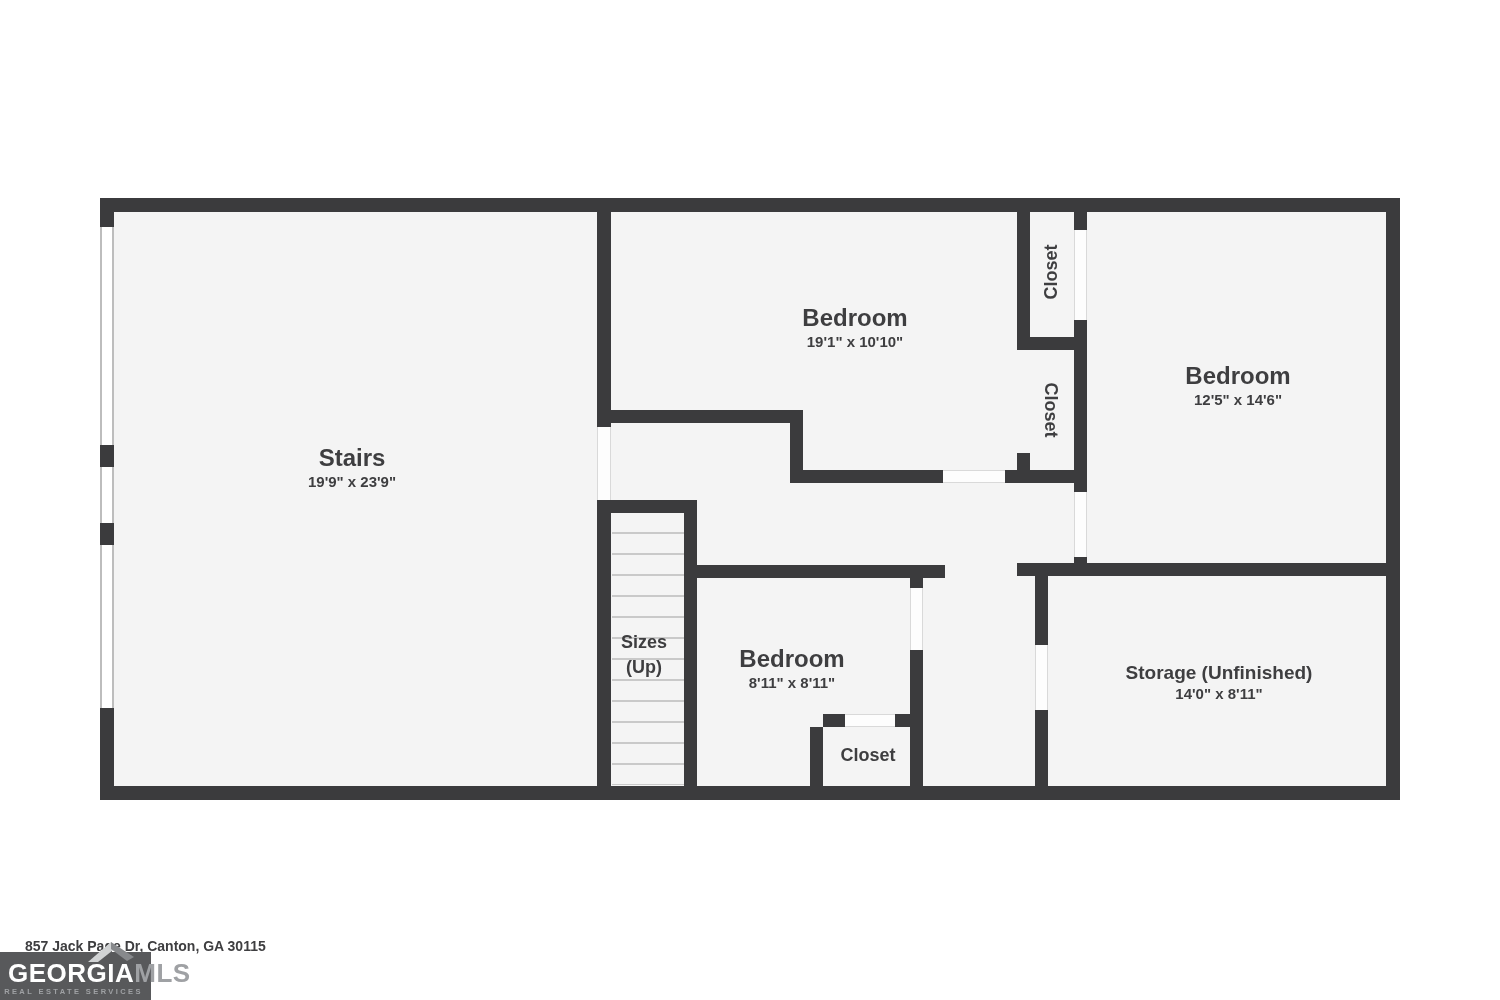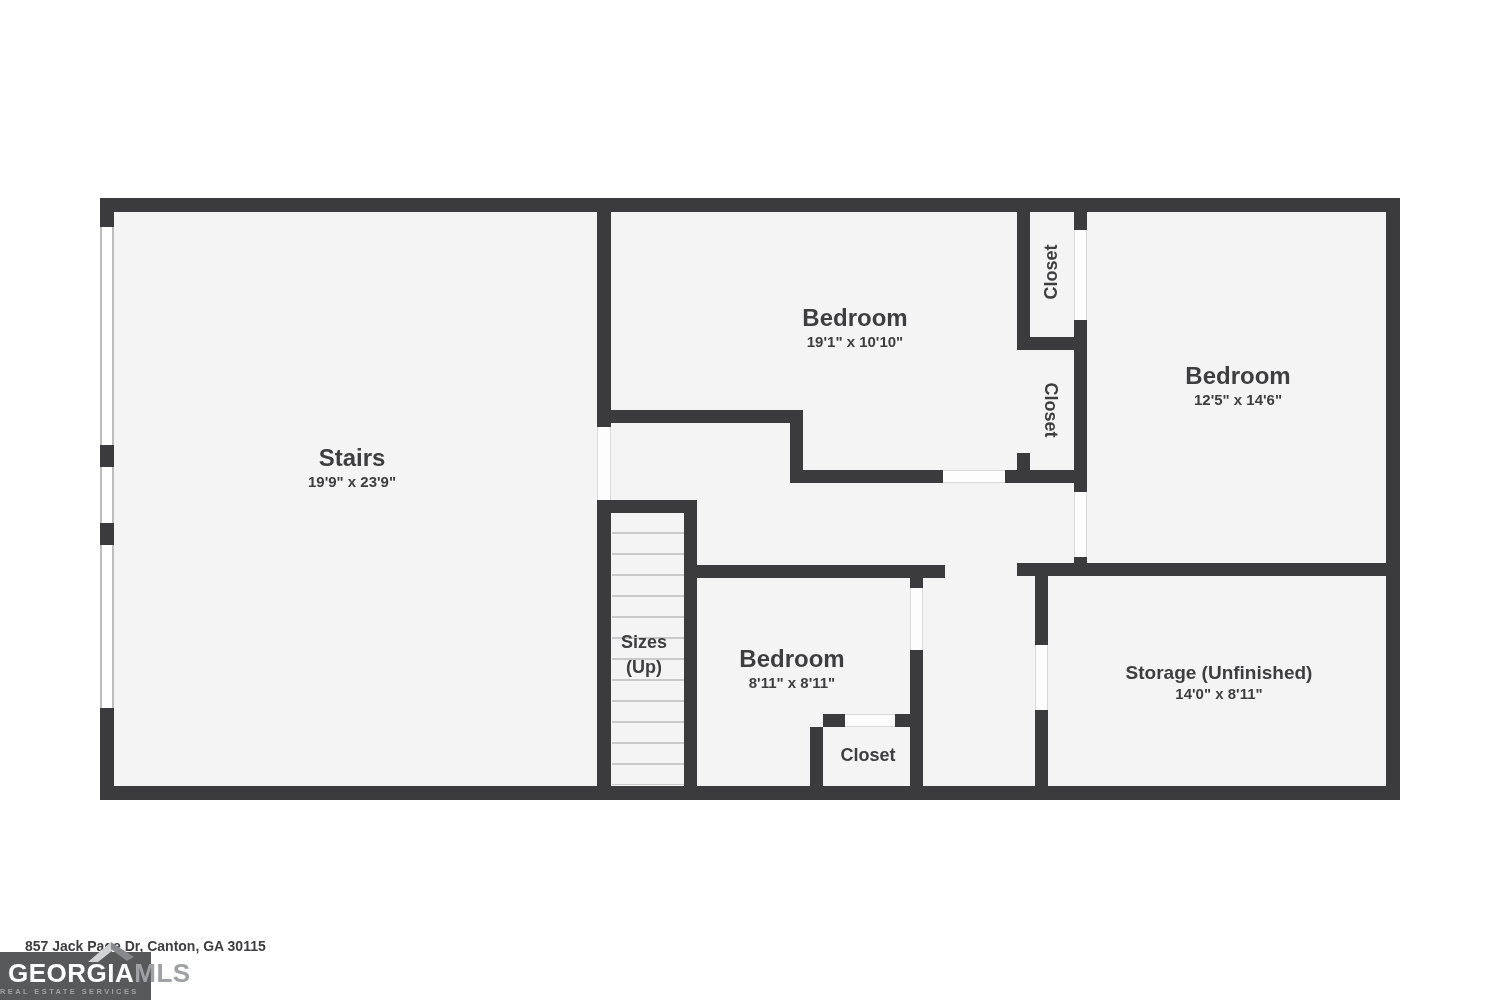--- a/index.html
+++ b/index.html
@@ -19,21 +19,21 @@
   .storage-name{font-size:19px;font-weight:bold;line-height:1.15;text-align:right;}
   .rot-ccw{transform:translate(-50%,-50%) rotate(-90deg);}
   .rot-cw{transform:translate(-50%,-50%) rotate(90deg);}
   .stairs-label{position:absolute;transform:translate(-50%,-50%);text-align:center;color:#3e3e40;
     font-size:18px;font-weight:bold;line-height:1.4;}
   .address{position:absolute;left:25px;top:938px;font-size:14px;font-weight:bold;color:#3e3e40;z-index:1;}
   .logo{position:absolute;left:0;top:952px;width:151px;height:48px;background:#58595b;z-index:2;text-decoration:underline;}
   .logo-row{position:absolute;left:8px;top:6px;display:flex;align-items:baseline;}
   .logo-georgia{color:#ffffff;font-size:26px;font-weight:bold;letter-spacing:0.5px;}
   .logo-mls{color:#9fa1a4;font-size:26px;font-weight:bold;letter-spacing:0.5px;}
-  .logo-tagline{position:absolute;left:0;right:4px;top:35px;color:#9fa1a4;
+  .logo-tagline{position:absolute;left:0;right:4px;top:35px;text-align:center;color:#9fa1a4;
     font-size:7.5px;font-weight:bold;letter-spacing:2.4px;white-space:nowrap;}
   .logo-roof{position:absolute;left:86px;top:-12px;}
   .disclaimer{position:absolute;left:0;width:1500px;top:973px;text-align:center;
     font-size:11px;font-weight:bold;color:#3e3e40;}
 </style>
 </head>
 <body>
 
 <div class="canvas">
 

